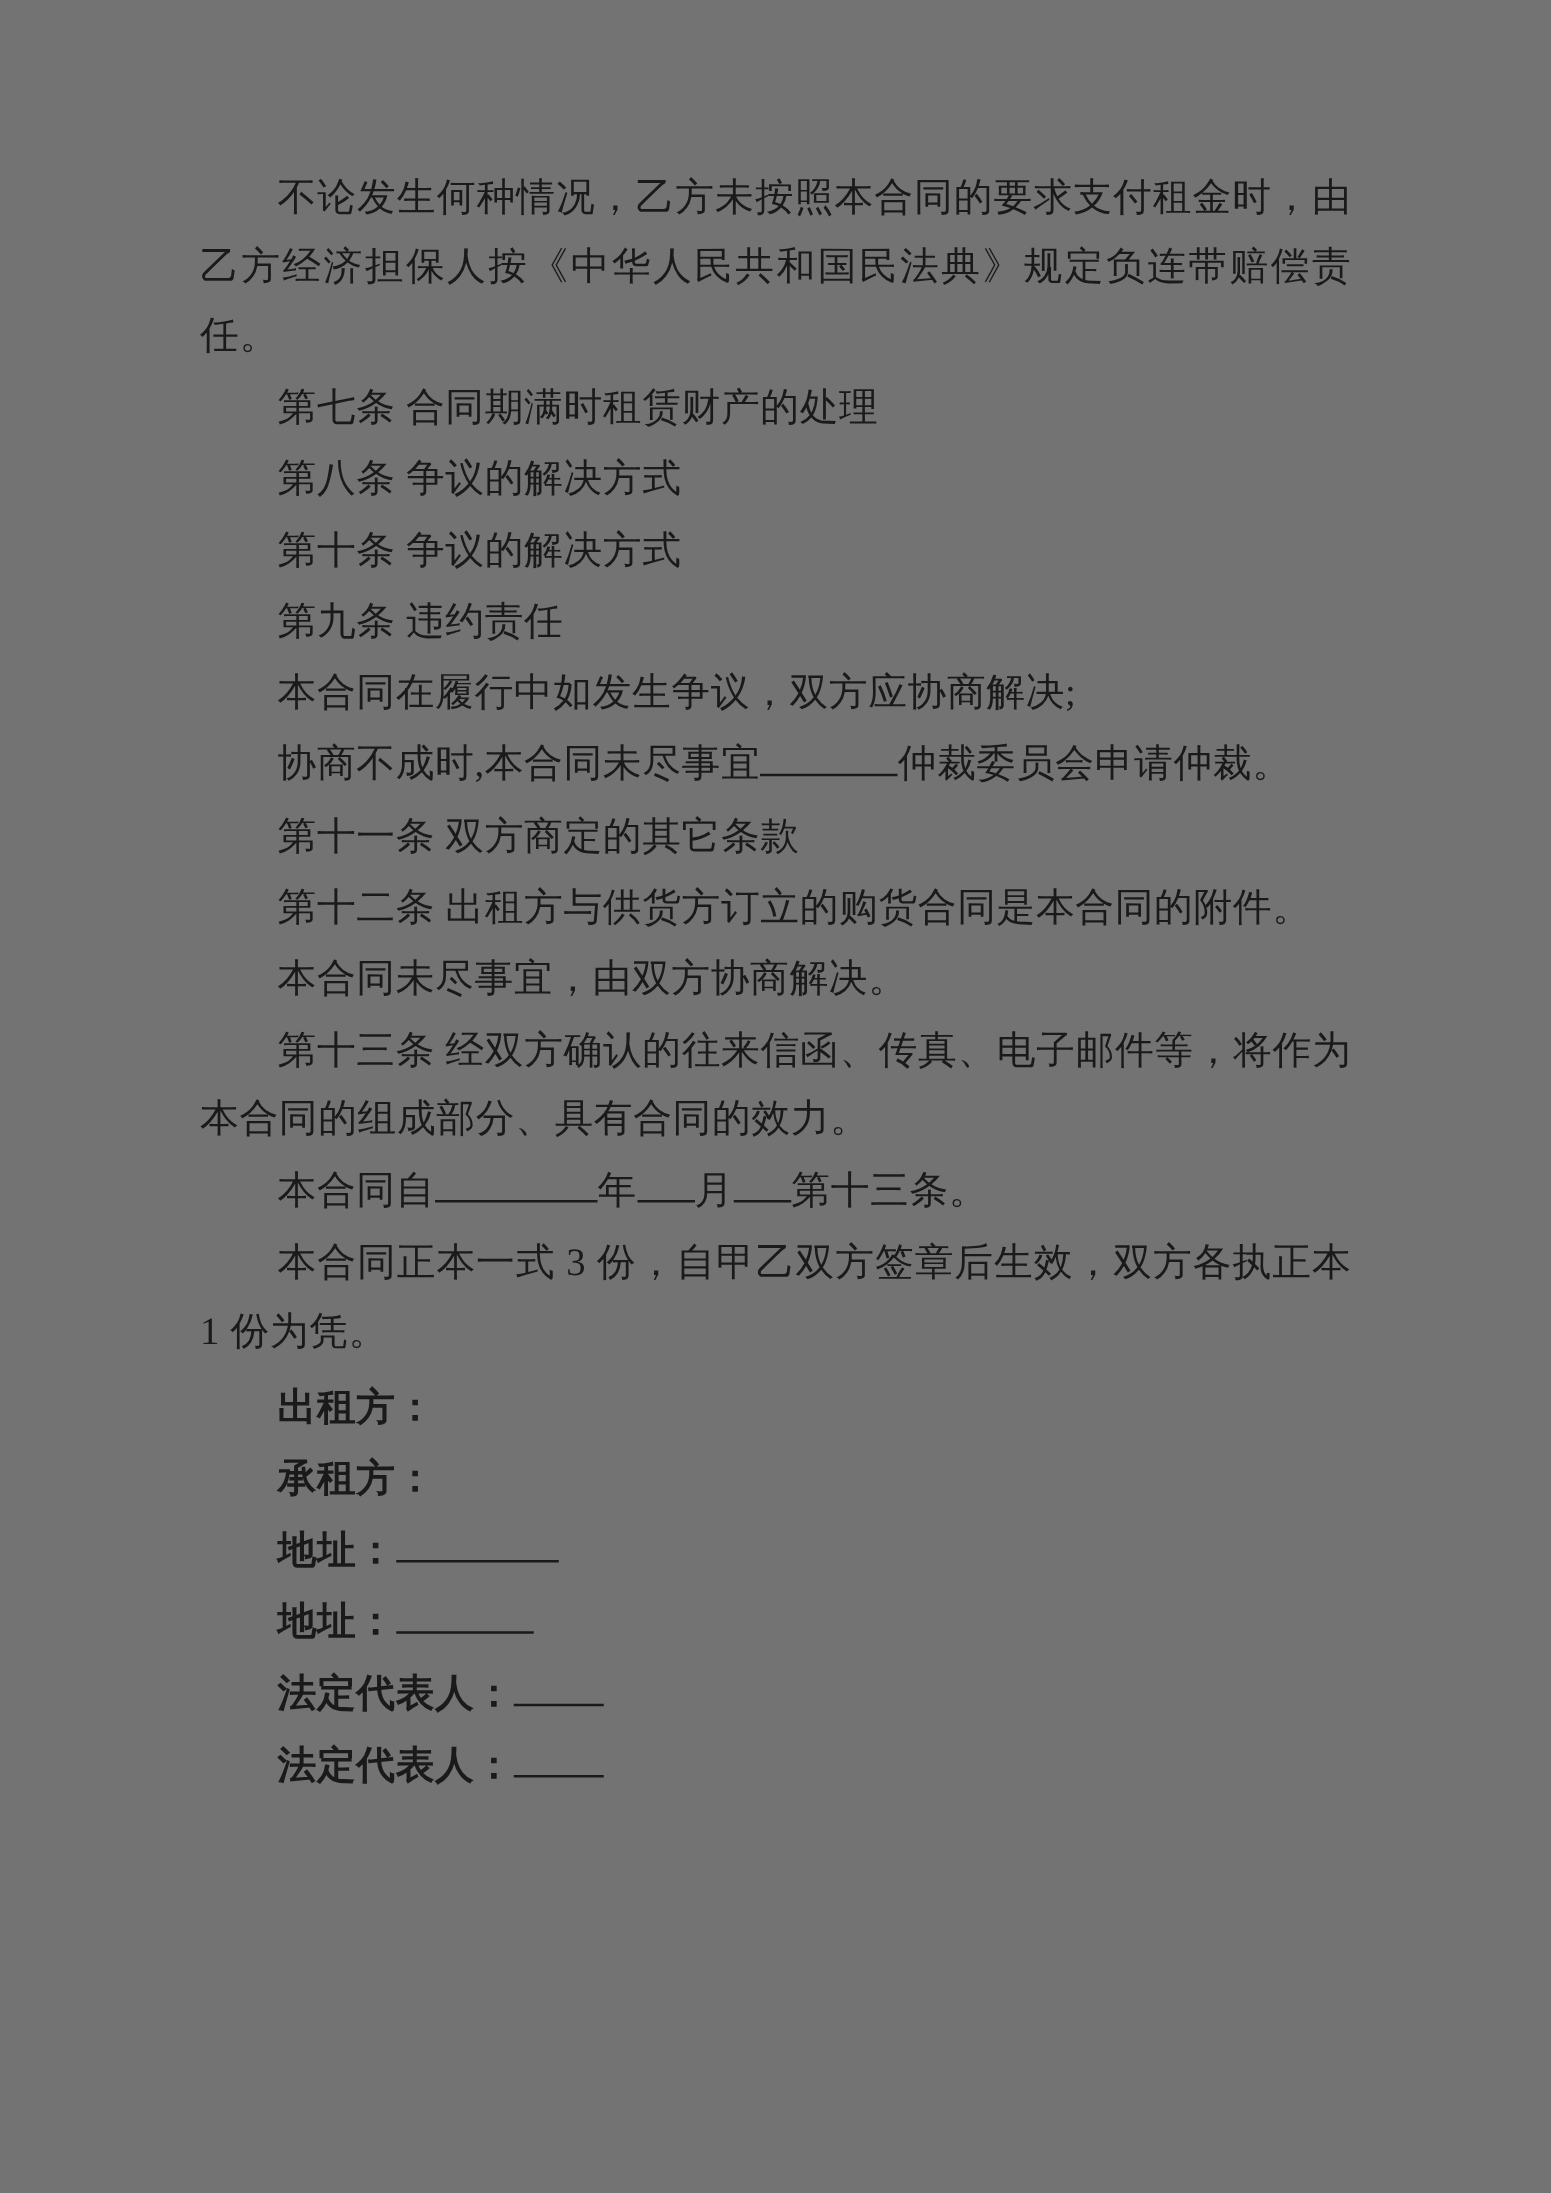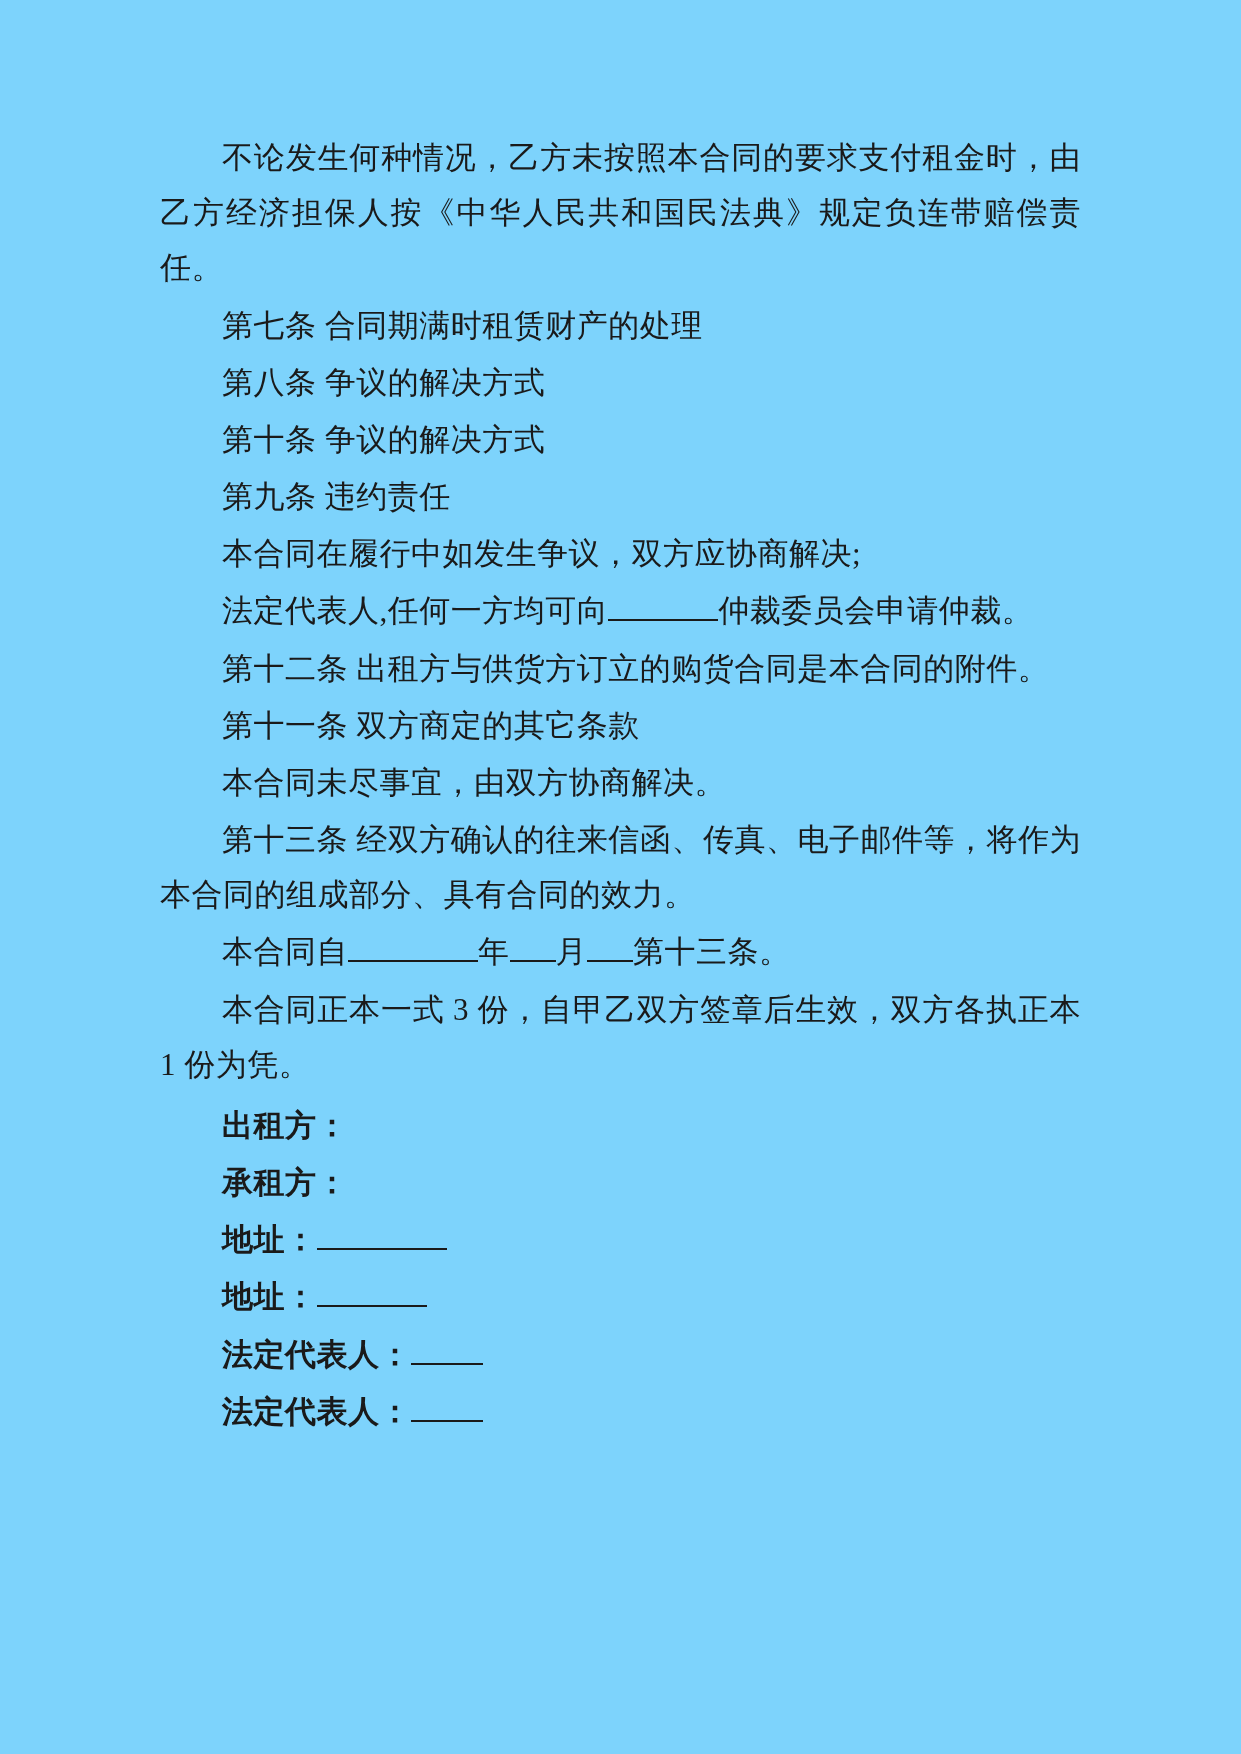--- a/index.html
+++ b/index.html
@@ -13,21 +13,21 @@
     font-family: "Liberation Serif", "DejaVu Serif", serif;
     color: #1a1a1a;
     -webkit-font-smoothing: antialiased;
   }
   .page {
     position: relative;
     width: 1241px;
     height: 1754px;
     box-sizing: border-box;
     padding: 130px 160px 120px 160px;
-    background: #7dd3fc;
+    background: #737373;
   }
   .doc-body {
     font-size: 31px;
     line-height: 1.78;
     letter-spacing: 0.5px;
     text-align: justify;
     text-justify: inter-ideograph;
   }
   .para {
     margin: 0 0 2px 0;
@@ -63,26 +63,26 @@
 
     <p class="para">第八条 争议的解决方式</p>
 
     <p class="para">第十条 争议的解决方式</p>
 
     <p class="para">第九条 违约责任</p>
 
     <p class="para">本合同在履行中如发生争议，双方应协商解决;</p>
 
     <p class="para">
-      <span>法定代表人,任何一方均可向</span><span class="blank b-lg"></span><span>仲裁委员会申请仲裁。</span>
+      <span>协商不成时,本合同未尽事宜</span><span class="blank b-lg"></span><span>仲裁委员会申请仲裁。</span>
     </p>
 
+    <p class="para">第十一条 双方商定的其它条款</p>
+
     <p class="para">第十二条 出租方与供货方订立的购货合同是本合同的附件。</p>
-
-    <p class="para">第十一条 双方商定的其它条款</p>
 
     <p class="para">本合同未尽事宜，由双方协商解决。</p>
 
     <p class="para">第十三条 经双方确认的往来信函、传真、电子邮件等，将作为本合同的组成部分、具有合同的效力。</p>
 
     <p class="para">
       <span>本合同自</span><span class="blank b-xl"></span><span>年</span><span class="blank b-sm"></span><span>月</span><span class="blank b-sm"></span><span>第十三条。</span>
     </p>
 
     <p class="para">本合同正本一式 3 份，自甲乙双方签章后生效，双方各执正本 1 份为凭。</p>

